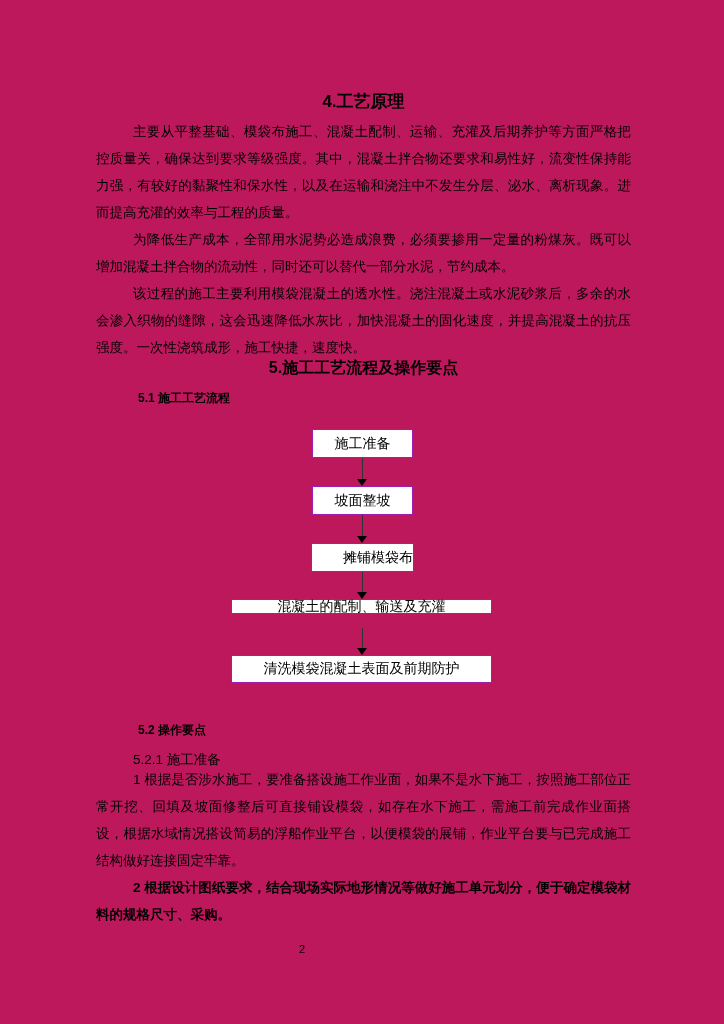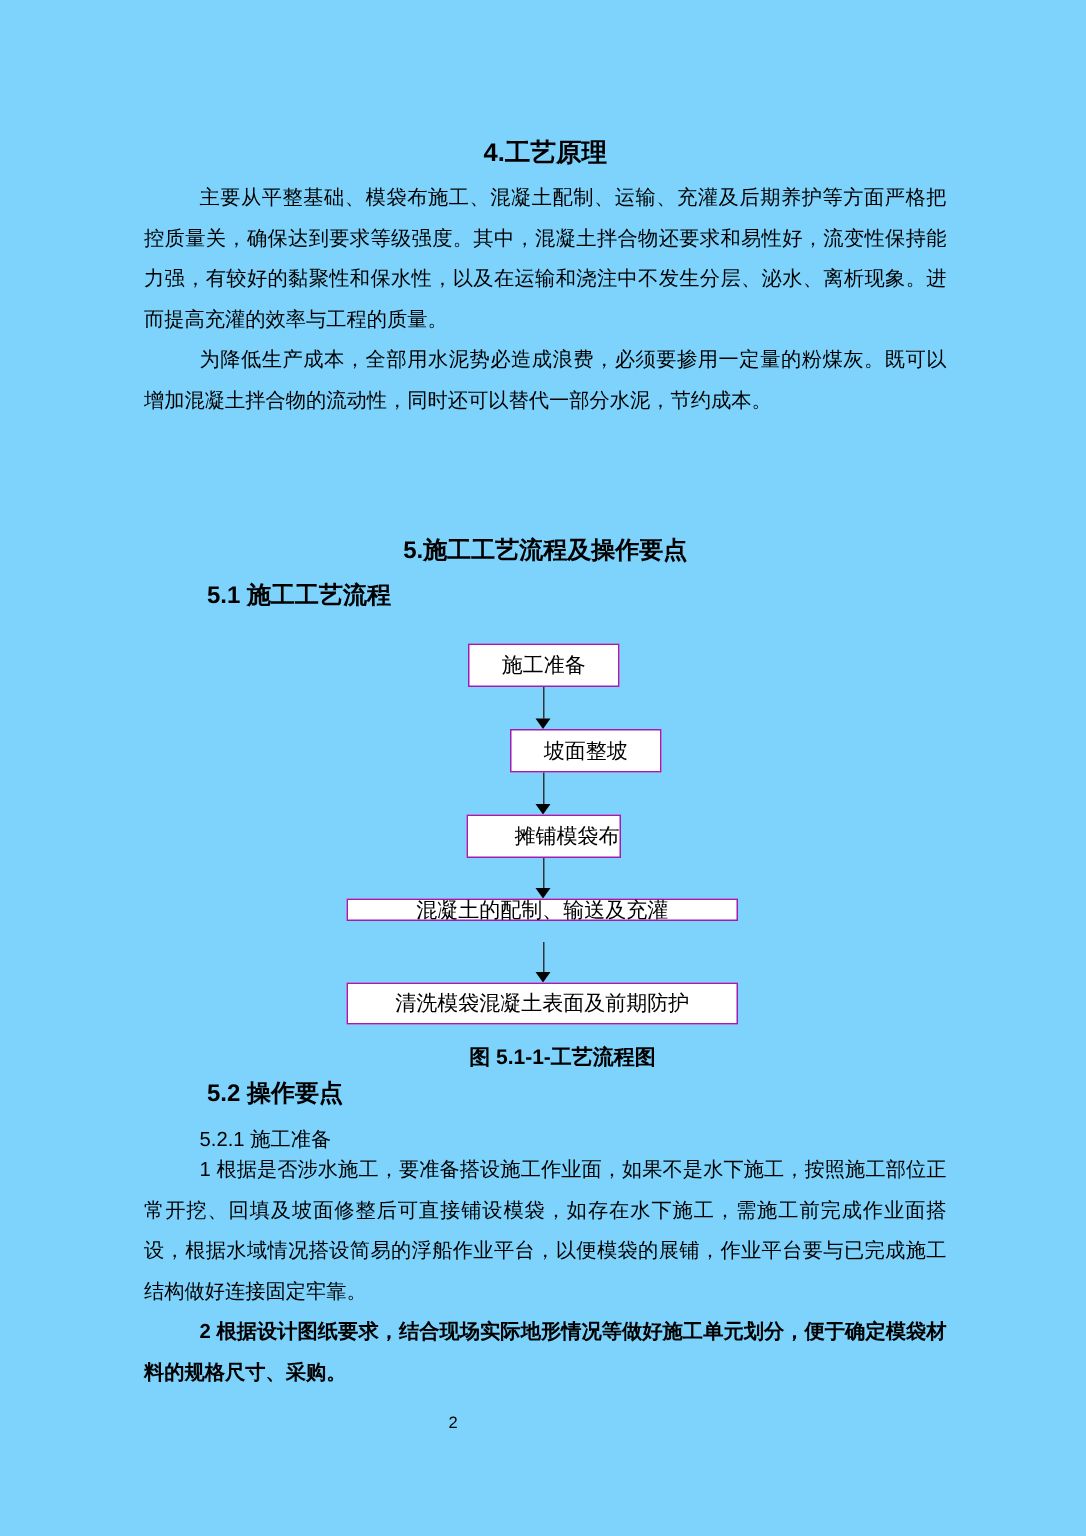--- a/index.html
+++ b/index.html
@@ -4,41 +4,41 @@
 <style>
   html, body {
     margin: 0;
     padding: 0;
     background: #ffffff;
   }
   .page {
     position: relative;
     width: 724px;
     height: 1024px;
-    background: #7dd3fc;
+    background: #be185d;
     font-family: "Liberation Sans", sans-serif;
     color: #000000;
     overflow: hidden;
   }
   .abs { position: absolute; }
 
   .doc-title {
     top: 90px; left: 96px; width: 535px;
     font-size: 17px; line-height: 24px;
     font-weight: 700; text-align: center;
     margin: 0;
   }
   .h2-title {
     top: 357px; left: 96px; width: 535px;
     font-size: 16px; line-height: 22px;
     font-weight: 700; text-align: center;
     margin: 0;
   }
   .h3-title {
-    font-size: 16px; line-height: 22px;
+    font-size: 12px; line-height: 22px;
     font-weight: 700; margin: 0;
   }
   .h3-51 { top: 387px; left: 138px; }
   .h3-52 { top: 719px; left: 138px; }
   .h4-title {
     font-size: 13.5px; line-height: 20px;
     font-weight: 400; margin: 0;
   }
   .h4-521 { top: 750px; left: 133px; }
 
@@ -61,21 +61,21 @@
     box-sizing: border-box;
     border: 1px solid #a21caf;
     background: #ffffff;
     display: flex;
     align-items: center;
     justify-content: center;
     font-size: 14px;
     white-space: nowrap;
   }
   .fb1 { left: 312px; top: 429px; width: 101px; height: 29px; }
-  .fb2 { left: 312px; top: 486px; width: 101px; height: 29px; margin-left: 28px; }
+  .fb2 { left: 312px; top: 486px; width: 101px; height: 29px; }
   .fb3 { left: 311px; top: 543px; width: 103px; height: 29px; justify-content: flex-end; }
   .fb4 { left: 231px; top: 599px; width: 261px; height: 15px; }
   .fb5 { left: 231px; top: 655px; width: 261px; height: 28px; }
 
   .arrow-stem {
     left: 362px; width: 0px;
     border-left: 1px solid #333333;
   }
   .st1 { top: 458px; height: 21px; }
   .st2 { top: 515px; height: 21px; }
@@ -109,20 +109,21 @@
 <body>
 
 <div class="page">
 
   <h1 class="abs doc-title">4.工艺原理</h1>
 
   <p class="abs body-par p2">为降低生产成本，全部用水泥势必造成浪费，必须要掺用一定量的粉煤灰。既可以增加混凝土拌合物的流动性，同时还可以替代一部分水泥，节约成本。</p>
 
   <p class="abs body-par p1">主要从平整基础、模袋布施工、混凝土配制、运输、充灌及后期养护等方面严格把控质量关，确保达到要求等级强度。其中，混凝土拌合物还要求和易性好，流变性保持能力强，有较好的黏聚性和保水性，以及在运输和浇注中不发生分层、泌水、离析现象。进而提高充灌的效率与工程的质量。</p>
 
+  <p class="abs body-par p3">该过程的施工主要利用模袋混凝土的透水性。浇注混凝土或水泥砂浆后，多余的水会渗入织物的缝隙，这会迅速降低水灰比，加快混凝土的固化速度，并提高混凝土的抗压强度。一次性浇筑成形，施工快捷，速度快。</p>
 
   <h2 class="abs h2-title">5.施工工艺流程及操作要点</h2>
 
   <h3 class="abs h3-title h3-51">5.1 施工工艺流程</h3>
 
   <div>
     <div class="abs flow-box fb1">
       <span>施工准备</span>
     </div>
 
@@ -148,21 +149,20 @@
     </div>
 
     <div class="abs arrow-stem st4"></div>
     <div class="abs arrow-head ah4"></div>
 
     <div class="abs flow-box fb5">
       <span>清洗模袋混凝土表面及前期防护</span>
     </div>
   </div>
 
-  <div class="abs fig-caption">图 5.1-1-工艺流程图</div>
 
   <h3 class="abs h3-title h3-52">5.2 操作要点</h3>
 
   <h4 class="abs h4-title h4-521">5.2.1 施工准备</h4>
 
   <p class="abs body-par p4">1 根据是否涉水施工，要准备搭设施工作业面，如果不是水下施工，按照施工部位正常开挖、回填及坡面修整后可直接铺设模袋，如存在水下施工，需施工前完成作业面搭设，根据水域情况搭设简易的浮船作业平台，以便模袋的展铺，作业平台要与已完成施工结构做好连接固定牢靠。</p>
 
   <p class="abs body-par p5">2 根据设计图纸要求，结合现场实际地形情况等做好施工单元划分，便于确定模袋材料的规格尺寸、采购。</p>
 
   <div class="abs page-number">2</div>

